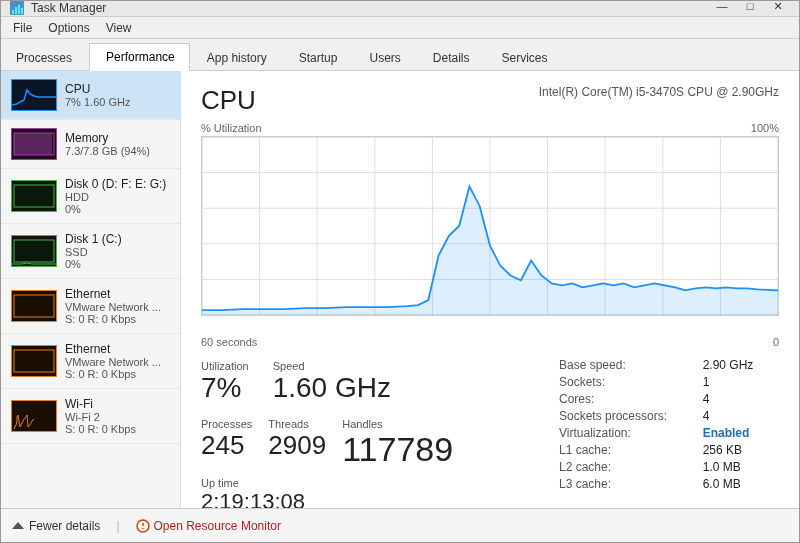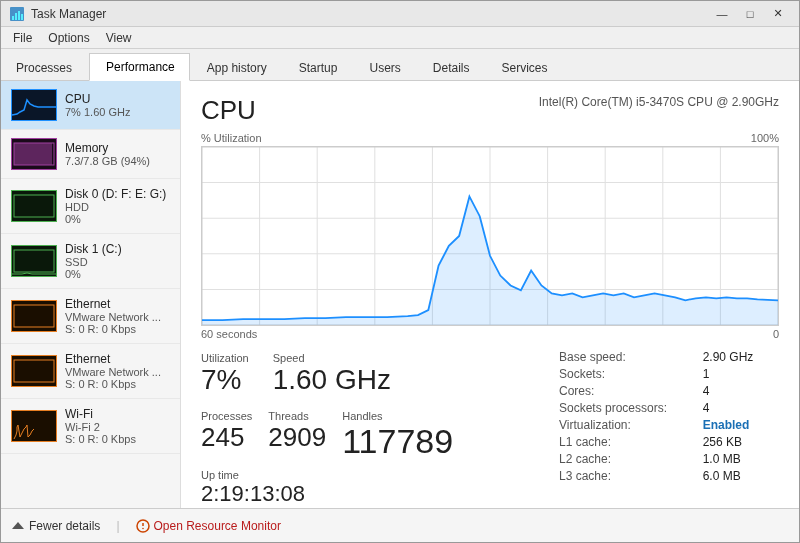--- a/index.html
+++ b/index.html
@@ -14,23 +14,23 @@
     .window {
       width: 800px;
       height: 543px;
       background: #f0f0f0;
       border: 1px solid #999;
       display: flex;
       flex-direction: column;
     }
     .title-bar {
       background: #e8e8e8;
-      height: 26px;
-      display: flex;
-      align-items: center;
+      height: 16px;
+      display: flex;
+      align-items: flex-end;
       padding: 0 8px;
       border-bottom: 1px solid #ccc;
       justify-content: space-between;
     }
     .title-bar-left {
       display: flex;
       align-items: center;
       gap: 6px;
     }
     .title-text {
@@ -166,21 +166,21 @@
       height: 180px;
       border: 1px solid #ccc;
       background: #fff;
       position: relative;
     }
     .chart-label-bottom {
       display: flex;
       justify-content: space-between;
       font-size: 11px;
       color: #666;
-      margin-top: 2px;
+      margin-top: 20px;
     }
     .stat-block {
       padding: 4px 0 4px 0;
     }
     .stat-label { font-size: 11px; color: #555; }
     .right-stat-label { font-size: 12px; color: #555; }
     .right-stat-value { font-size: 12px; color: #222; }
     .right-stat-value.bold { font-weight: bold; color: #1a6fb5; }
     .bottom-footer {
       height: 34px;

